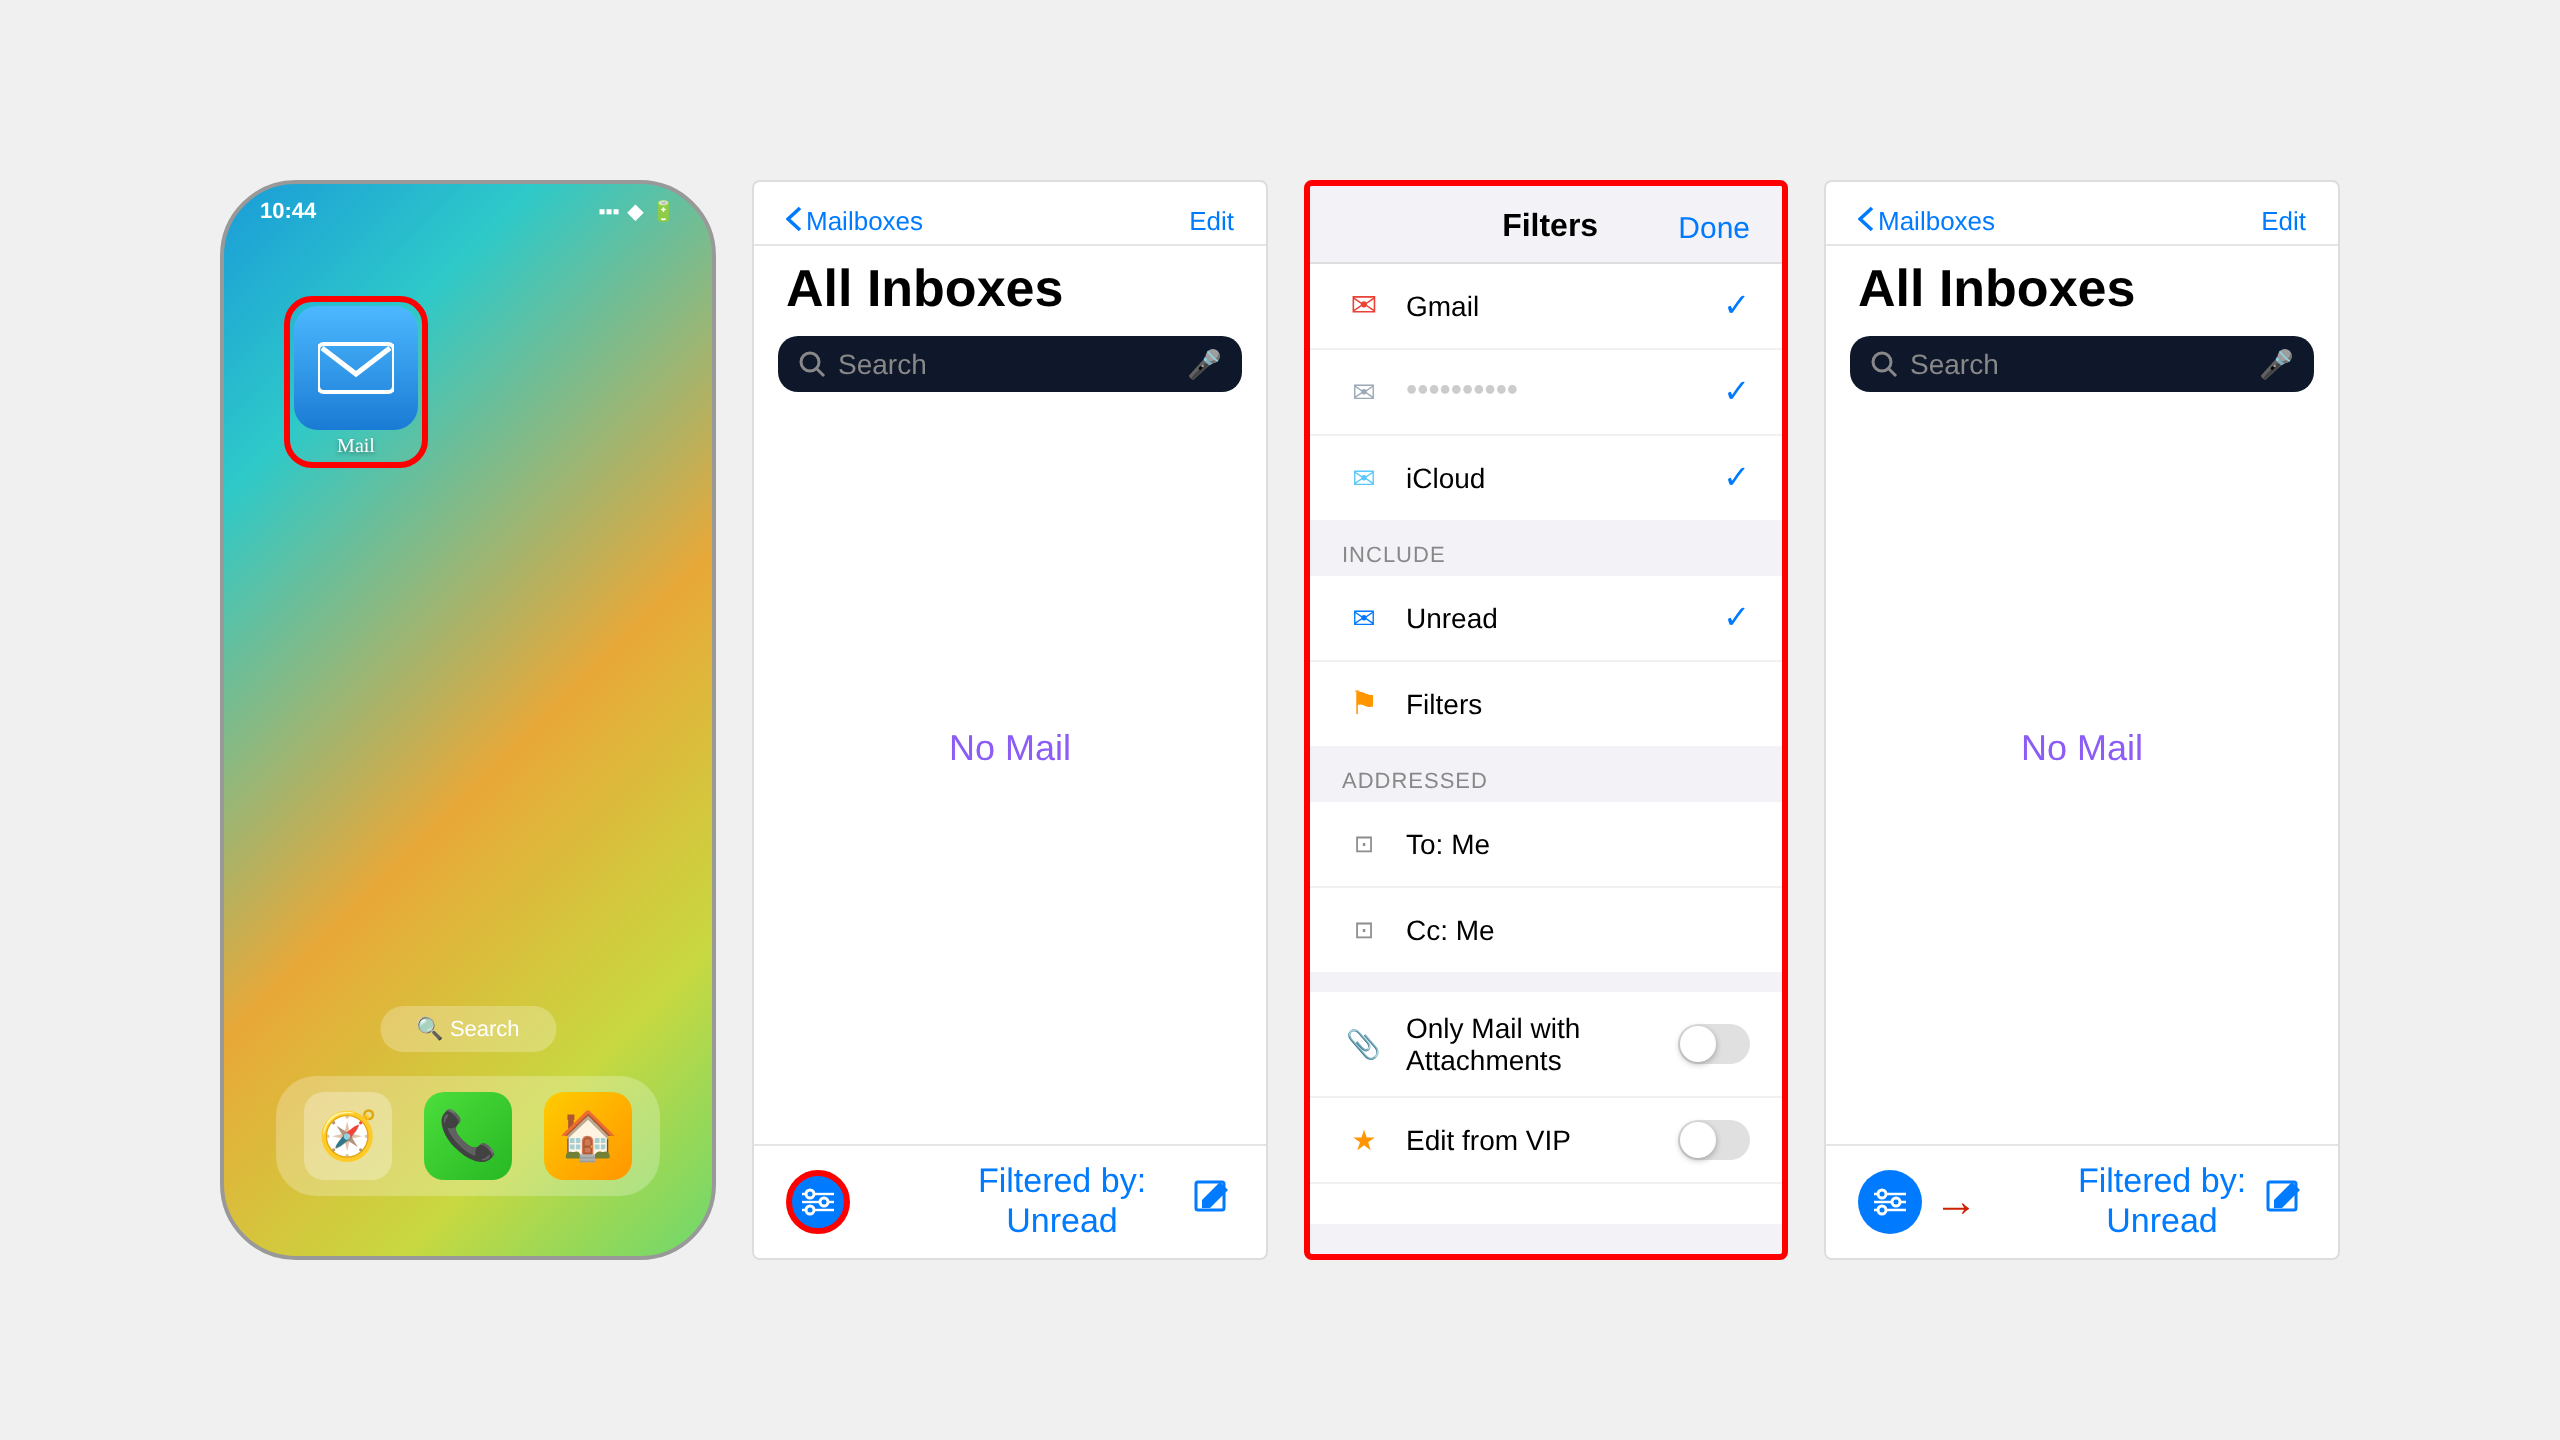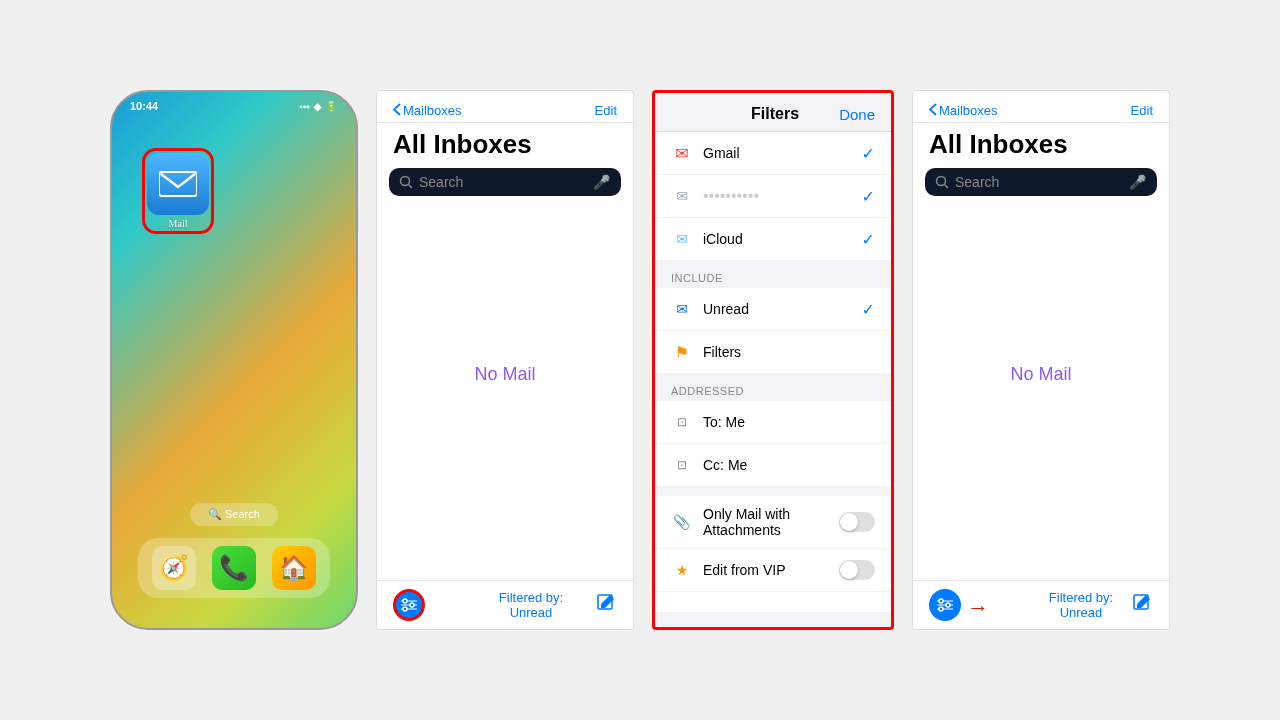--- a/index.html
+++ b/index.html
@@ -194,21 +194,21 @@
       border: 3px solid red;
     }
     .filtered-by {
       text-align: center;
       font-size: 11px;
       color: #888;
     }
     .filtered-by span {
       display: block;
       color: #007aff;
-      font-size: 13px;
+      font-size: 17px;
       padding-left: 42px;
     }
     .compose-btn {
       color: #007aff;
     }
 
     
     .filter-modal {
       width: 242px;
       height: 540px;

